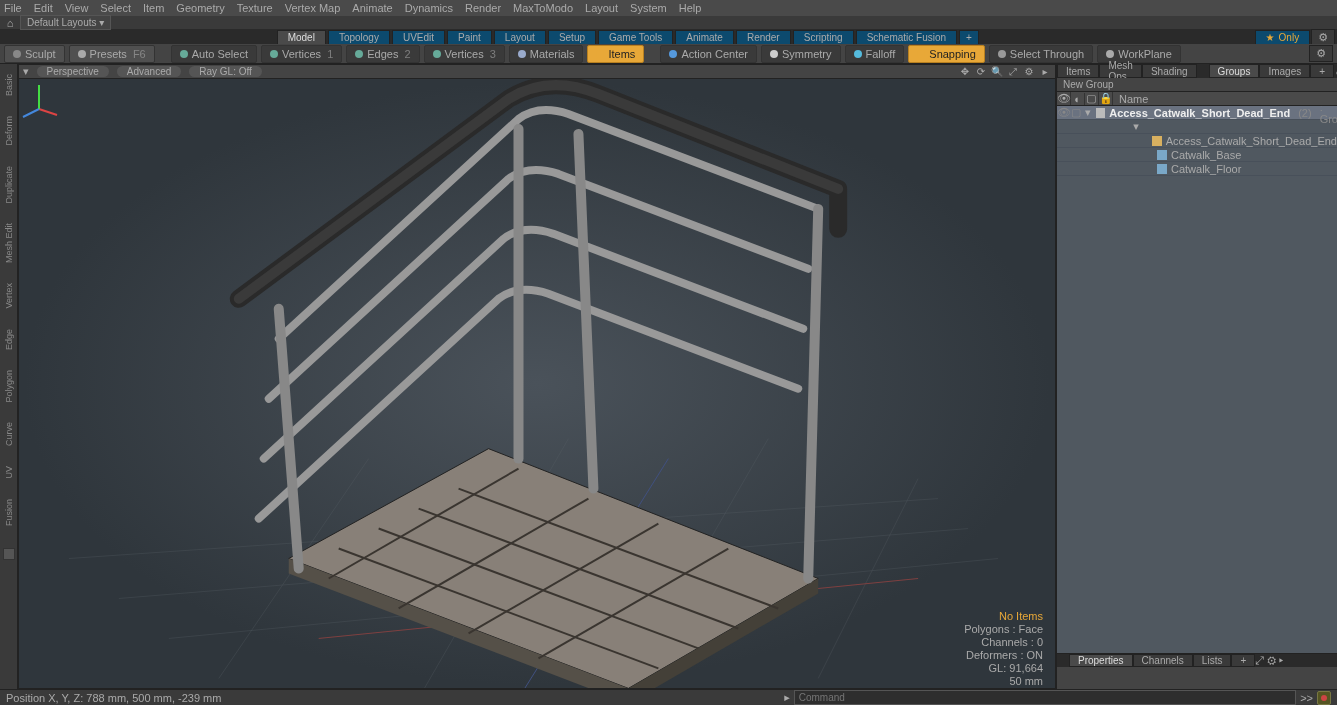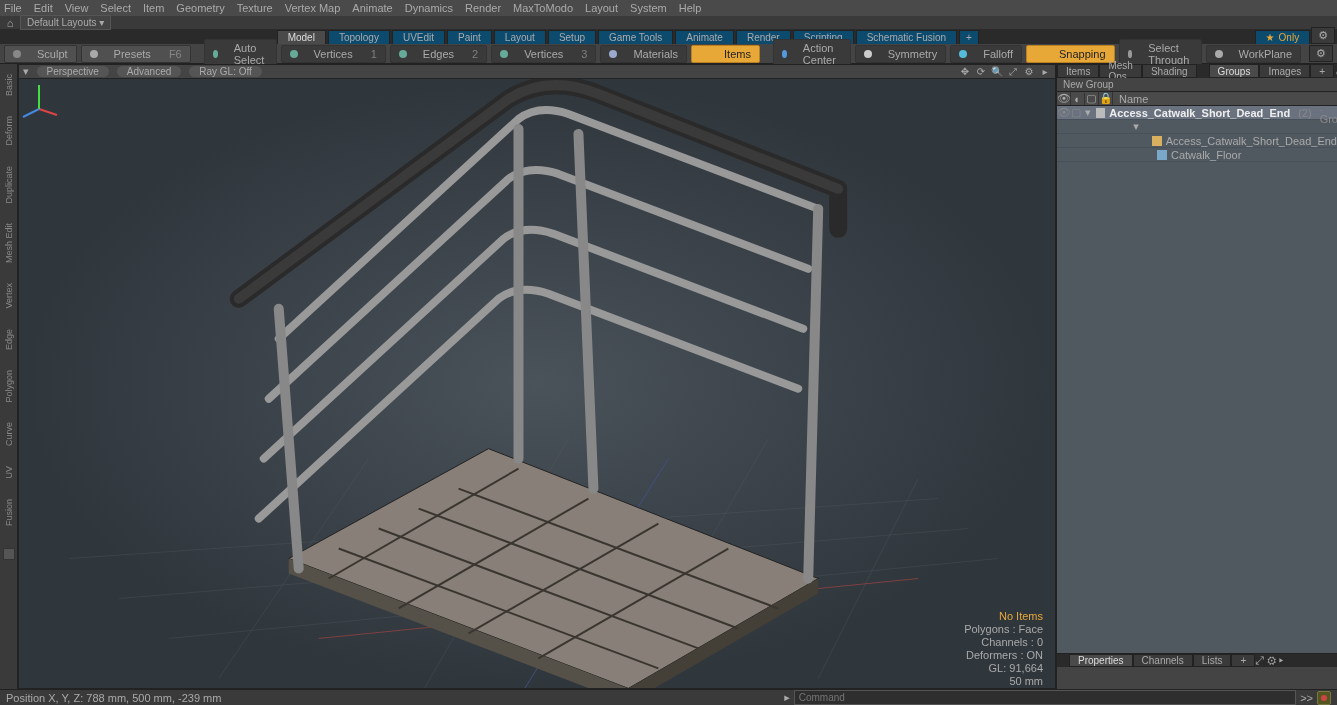--- a/index.html
+++ b/index.html
@@ -2,30 +2,30 @@
 <html><head>
 <meta charset="utf-8">
 <style>
 * { margin: 0; padding: 0; box-sizing: border-box; font-family: "Segoe UI", Tahoma, sans-serif; font-size: 11px; color: #aaa; user-select: none; }
 body { background: #3a3a3a; width: 1337px; height: 705px; overflow: hidden; display: flex; flex-direction: column; }
 .menubar { height: 16px; background: #4a4a4a; display: flex; align-items: center; padding: 0 4px; gap: 12px; }
 .menubar span { cursor: pointer; }
 .layoutbar { height: 14px; background: #3a3a3a; display: flex; align-items: center; padding: 0 4px; gap: 4px; border-bottom: 1px solid #2a2a2a; }
 .layoutbar .home { width: 12px; text-align: center; }
 .layoutbar .dropdown { background: #444; padding: 1px 6px; border: 1px solid #555; font-size: 10px; }
-.tabbar { height: 14px; background: #2a2a2a; display: flex; align-items: flex-end; padding: 0 2px; }
+.tabbar { height: 14px; background: #2a2a2a; display: flex; align-items: center; padding: 0 2px; }
 .tabbar .spacer { flex: 1; }
 .tab { padding: 1px 10px; background: #0c4a6e; border: 1px solid #222; border-bottom: none; margin: 0 1px; cursor: pointer; font-size: 10px; display: flex; align-items: center; }
 .tab.active { background: #4a4a4a; color: #ddd; }
 .tab.only { color: #e8a838; }
 .tab.only::before { content: "★"; margin-right: 4px; }
 .tab.plus { padding: 1px 6px; }
 .gearbtn { padding: 1px 6px; background: #3a3a3a; border: 1px solid #222; }
 .toolbar { height: 20px; background: #444; display: flex; align-items: center; padding: 0 4px; gap: 4px; border-bottom: 1px solid #222; }
-.tbtn { display: flex; align-items: center; gap: 16px; padding: 2px 8px; background: #505050; border: 1px solid #333; border-radius: 2px; cursor: pointer; font-size: 10px; }
+.tbtn { display: flex; align-items: center; gap: 4px; padding: 2px 8px; background: #505050; border: 1px solid #333; border-radius: 2px; cursor: pointer; font-size: 10px; }
 .tbtn.active { background: #e8a838; color: #222; border-color: #b88020; }
 .tbtn.active span { color: #222; }
 .tbtn.toggle { background: #3a3a3a; }
 .tbtn .dot { width: 8px; height: 8px; border-radius: 50%; }
 .tbtn .num { margin-left: 2px; opacity: .6; }
 .dot.sculpt { background: #888; }
 .dot.presets { background: #aaa; }
 .dot.autosel { background: #6a9; }
 .dot.verts { background: #6a9; }
 .dot.edges { background: #6a9; }
@@ -350,20 +350,31 @@
           </div>
       </div>
       <div class="trow">
         <div class="tcell"></div>
           <div class="tcell"></div>
           <div class="tcell"></div>
           <div class="tcell"></div>
         <div class="tname" style="padding-left:30px">
             <span class="glyph"></span>
             <span class="ico mesh"></span>
+            <span>Catwalk_Base</span>
+          </div>
+      </div>
+      <div class="trow">
+        <div class="tcell"></div>
+          <div class="tcell"></div>
+          <div class="tcell"></div>
+          <div class="tcell"></div>
+        <div class="tname" style="padding-left:30px">
+            <span class="glyph"></span>
+            <span class="ico mesh"></span>
             <span>Catwalk_Floor</span>
           </div>
       </div>
     </div>
     <div class="proptabs">
       <div class="rtab active">Properties</div>
       <div class="rtab">Channels</div>
       <div class="rtab">Lists</div>
       <div class="rtab">+</div>
       <div class="rspacer"></div>

